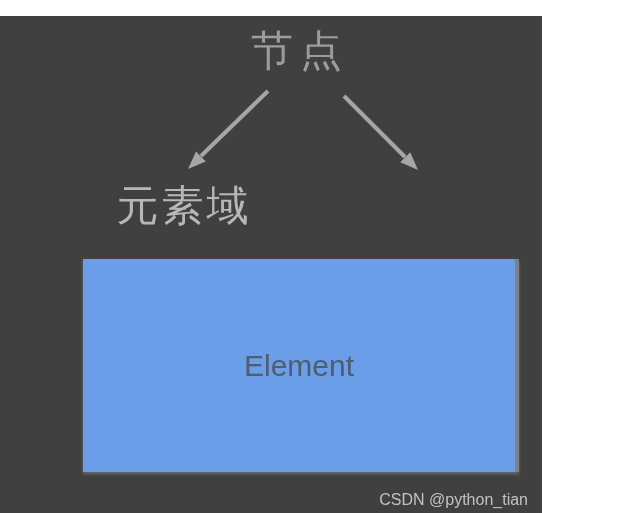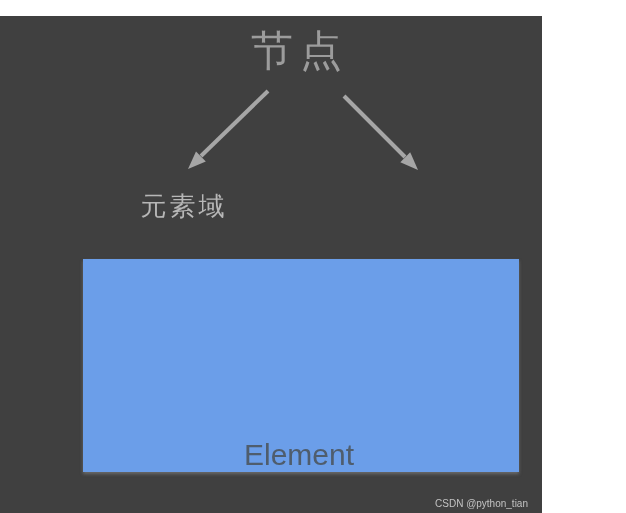--- a/index.html
+++ b/index.html
@@ -35,57 +35,56 @@
     white-space: nowrap;
   }
   .arrows-svg {
     position: absolute;
     top: 0;
     left: 0;
   }
   .field-label {
     position: absolute;
     top: 170px;
-    font-size: 26px;
+    font-size: 42px;
     line-height: 40px;
     letter-spacing: 3px;
     color: var(--label-text);
     white-space: nowrap;
     transform: translateX(-50%);
   }
   .field-label.left  { left: 184px; }
   .field-label.right { left: 410px; }
   .node-box {
     position: absolute;
     left: 83px;
     top: 243px;
     width: 436px;
     height: 213px;
     background: var(--box-fill);
     display: flex;
     box-shadow: 0 2px 3px rgba(140,140,140,0.55);
-    align-items: flex-end;
   }
   .node-cell {
     flex: 1;
     display: flex;
     align-items: center;
     justify-content: center;
     font-size: 30px;
     color: var(--cell-text);
   }
   .node-divider {
     width: 4px;
     background: var(--divider);
   }
   .watermark {
     position: absolute;
     right: 14px;
     bottom: 20px;
-    font-size: 10px;
+    font-size: 16px;
     color: var(--watermark-text);
     white-space: nowrap;
   }
 </style>
 </head>
 <body>
 
 <div class="canvas">
 
   <div class="diagram-title">节点</div>

